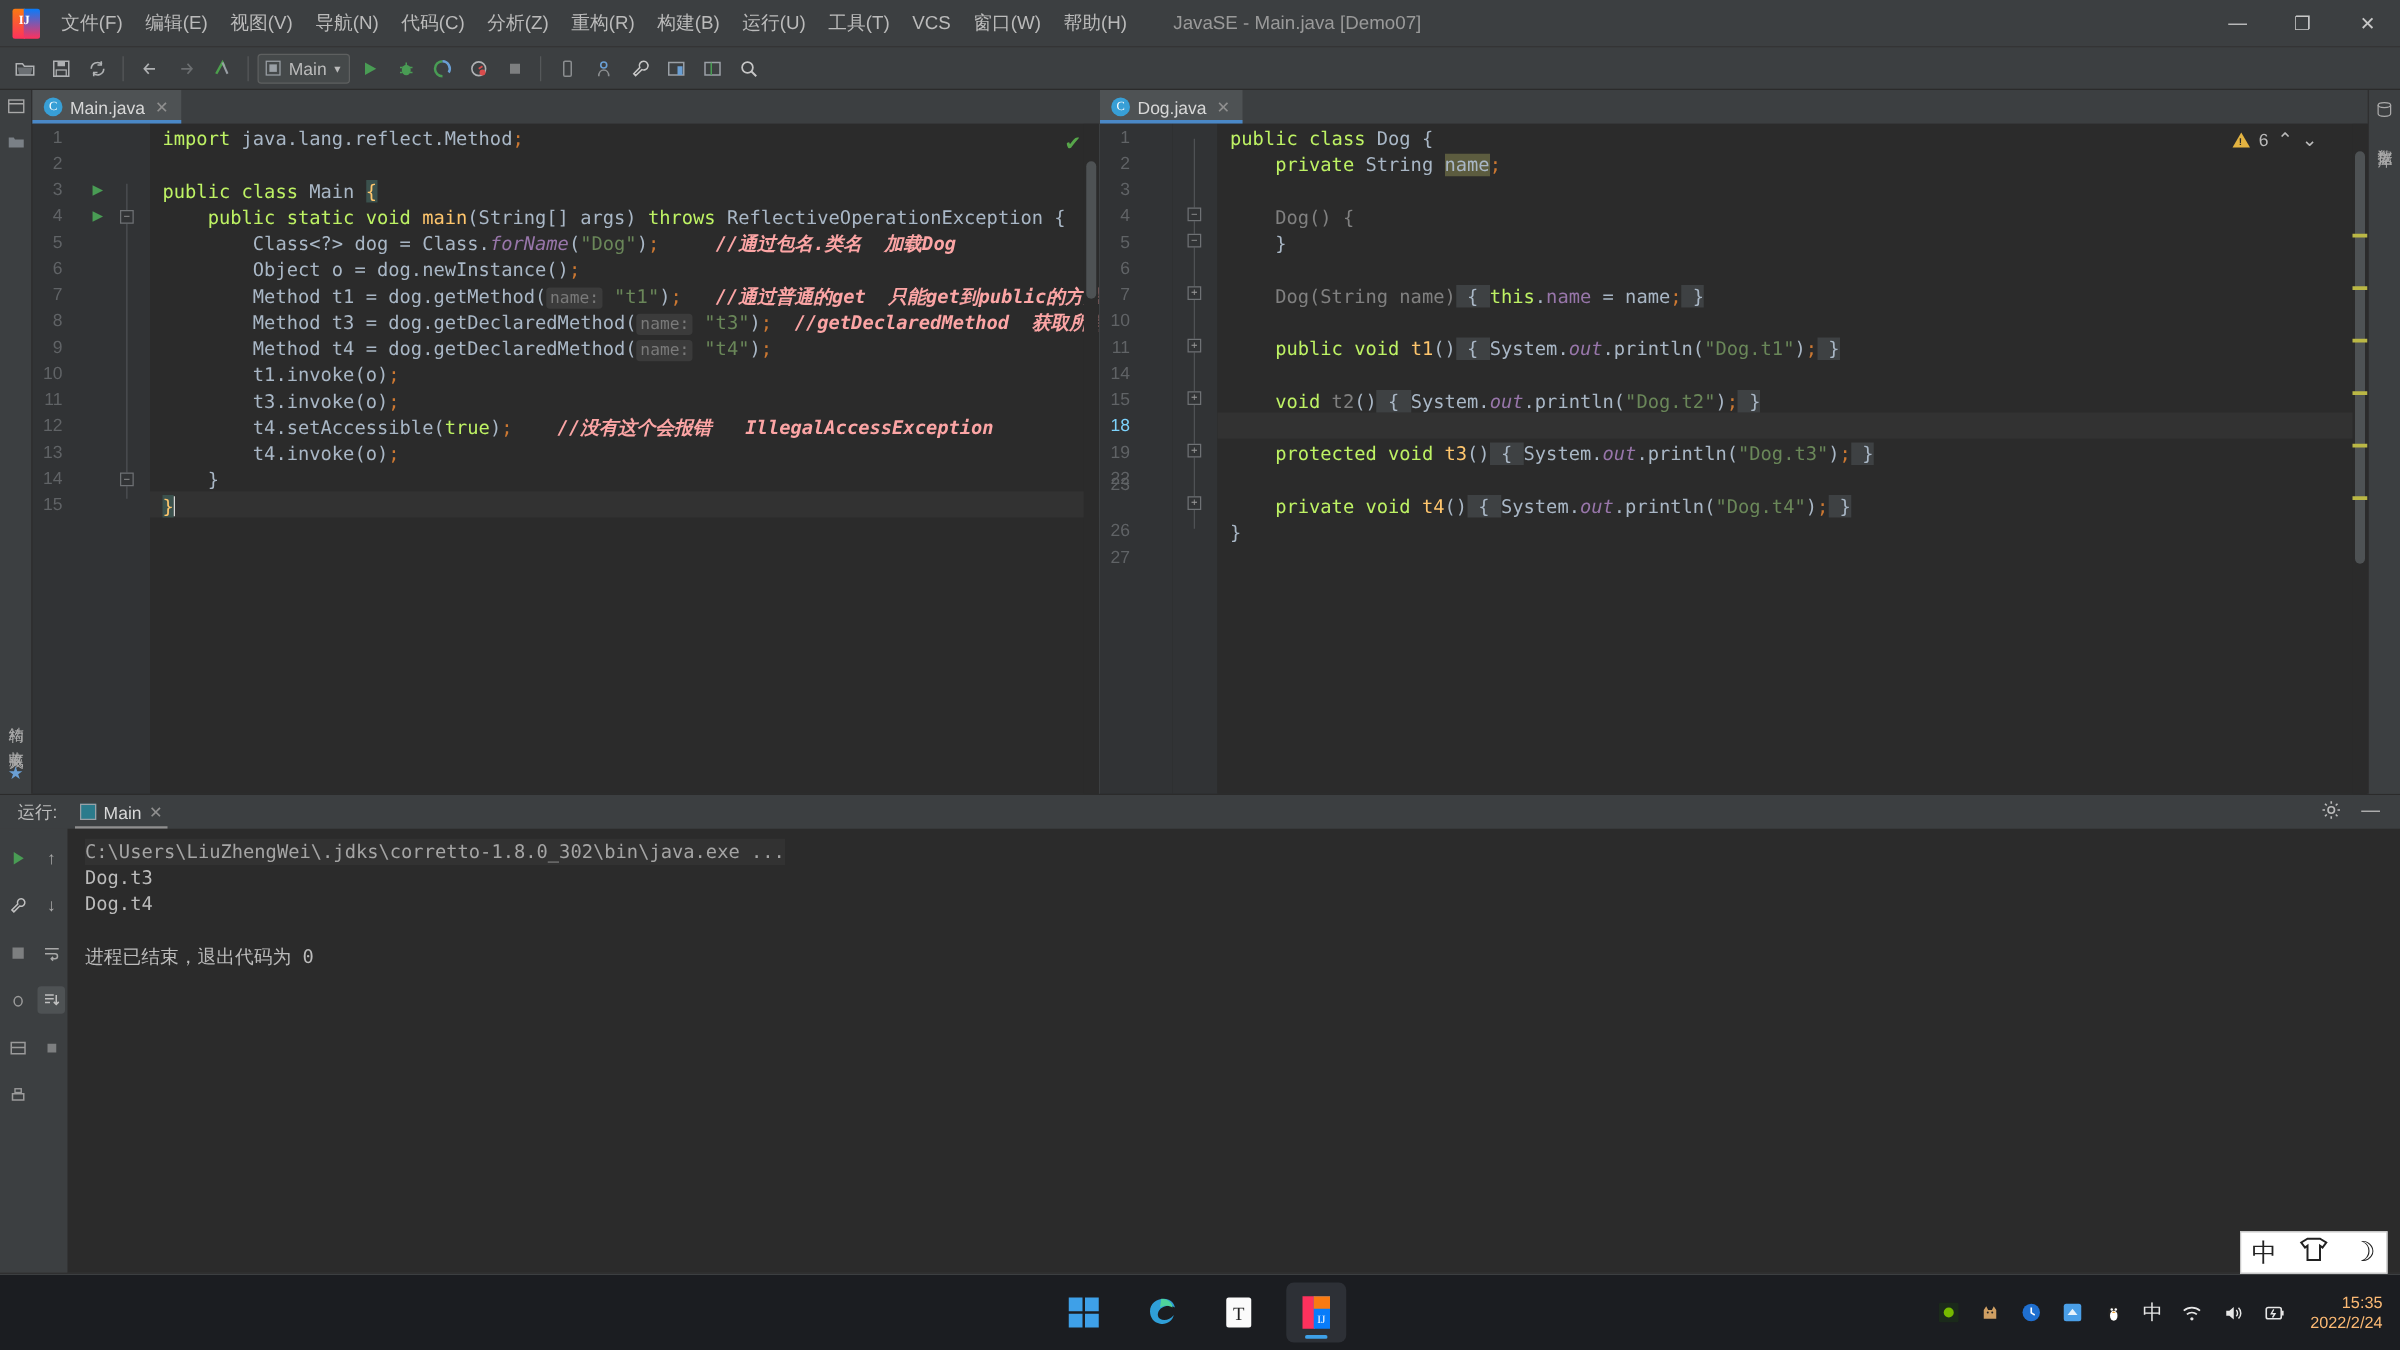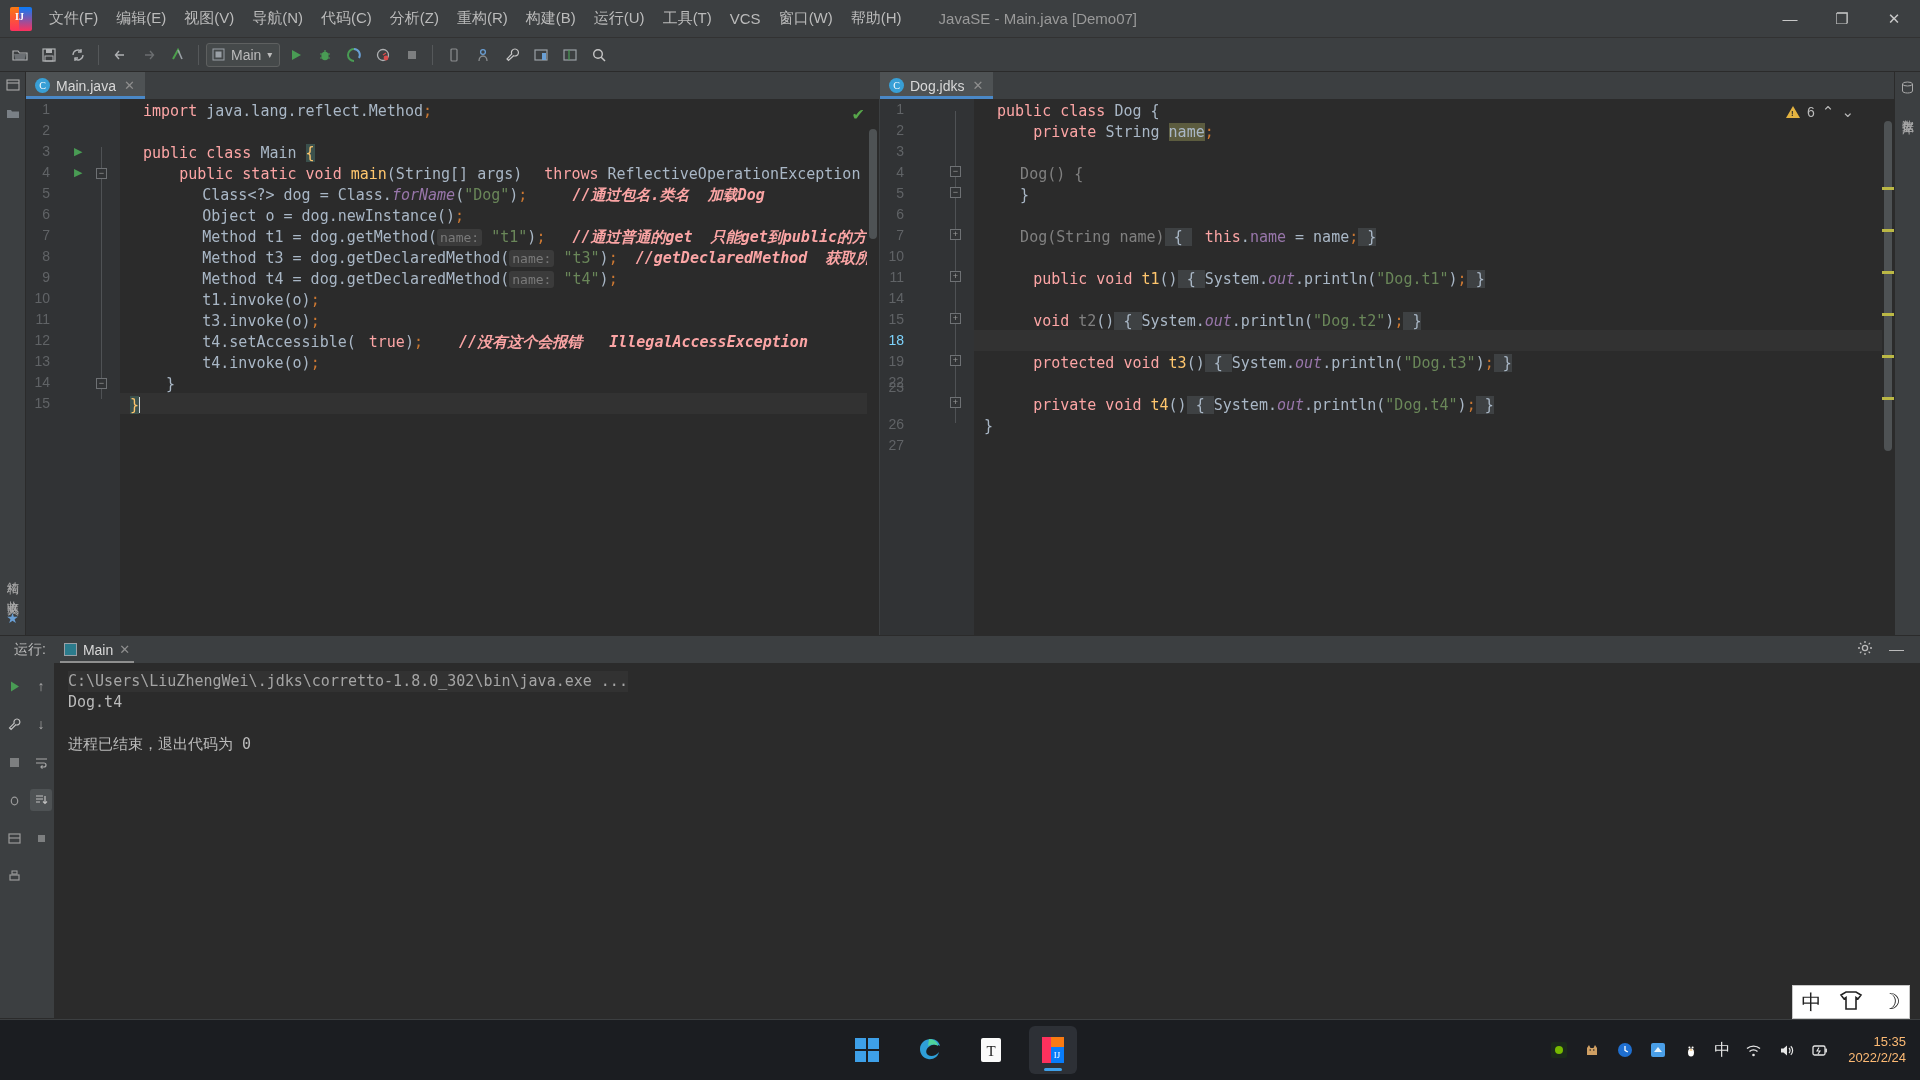--- a/index.html
+++ b/index.html
@@ -76,21 +76,21 @@
   .gutter2 { width:36px; flex:none; background:#313335; position:relative; }
   .foldbox { position:absolute; left:12px; width:11px; height:11px; border:1px solid #6e7174;
              background:#313335; color:#9a9a9a; font-size:9px; line-height:9px; text-align:center; }
   .foldline { position:absolute; left:17px; width:1px; background:#4f5255; }
 
   .codearea { flex:1; position:relative; background:#2b2b2b; }
   .cl { position:absolute; left:0; white-space:pre; font-size:15px; line-height:21px;
         font-family:"DejaVu Sans Mono","Liberation Mono",monospace; }
 
   
-  .kw   { color:#fca5a5;margin-left:13px; }
+  .kw   { color:#bef264; }
   .str  { color:#6a8759; }
   .txt  { color:#a9b7c6; }
   .cmt  { color:#fca5a5; font-style:italic; font-weight:bold; }
   .fld  { color:#9876aa; }
   .stat { color:#9876aa; font-style:italic; }
   .mth  { color:#ffc66d; }
   .gray { color:#808080; }
   .semi { color:#cc7832; }
   .param{ background:#3b3b3b; color:#7a7a7a; border-radius:3px; padding:1px 3px; font-size:13px;}
   .hl-ident { background:#5c5c3f; }
@@ -327,21 +327,21 @@
         <div class="tabgroupL">
           <div class="etab sel">
             <span class="cicon">C</span>
             <span>Main.java</span>
             <span class="xc">✕</span>
           </div>
         </div>
         <div class="tabgroupR">
           <div class="etab sel">
             <span class="cicon">C</span>
-            <span>Dog.jdks</span>
+            <span>Dog.java</span>
             <span class="xc">✕</span>
           </div>
         </div>
       </div>
 
       <div id="panes">
 
         <div class="pane paneL">
           <div class="gutter">
             <div class="ln" style="top:2px;">1</div>
@@ -551,20 +551,21 @@
           <div class="ricon">
               <svg width="13" height="13" viewBox="0 0 13 13">
                 <rect x="3" y="3" width="7" height="7" fill="#7d7f80"></rect>
               </svg>
             </div>
         </div>
       </div>
 
       <div id="console">
         <div><span class="conline cmd">C:\Users\LiuZhengWei\.jdks\corretto-1.8.0_302\bin\java.exe ...</span></div>
+        <div class="conline">Dog.t3</div>
         <div class="conline">Dog.t4</div>
         <div class="conline">&nbsp;</div>
         <div class="conline">进程已结束，退出代码为 0</div>
       </div>
     </div>
   </div>
 
   <div id="btmbar">
     <div class="btw act">
       <svg width="11" height="11" viewBox="0 0 11 11">

